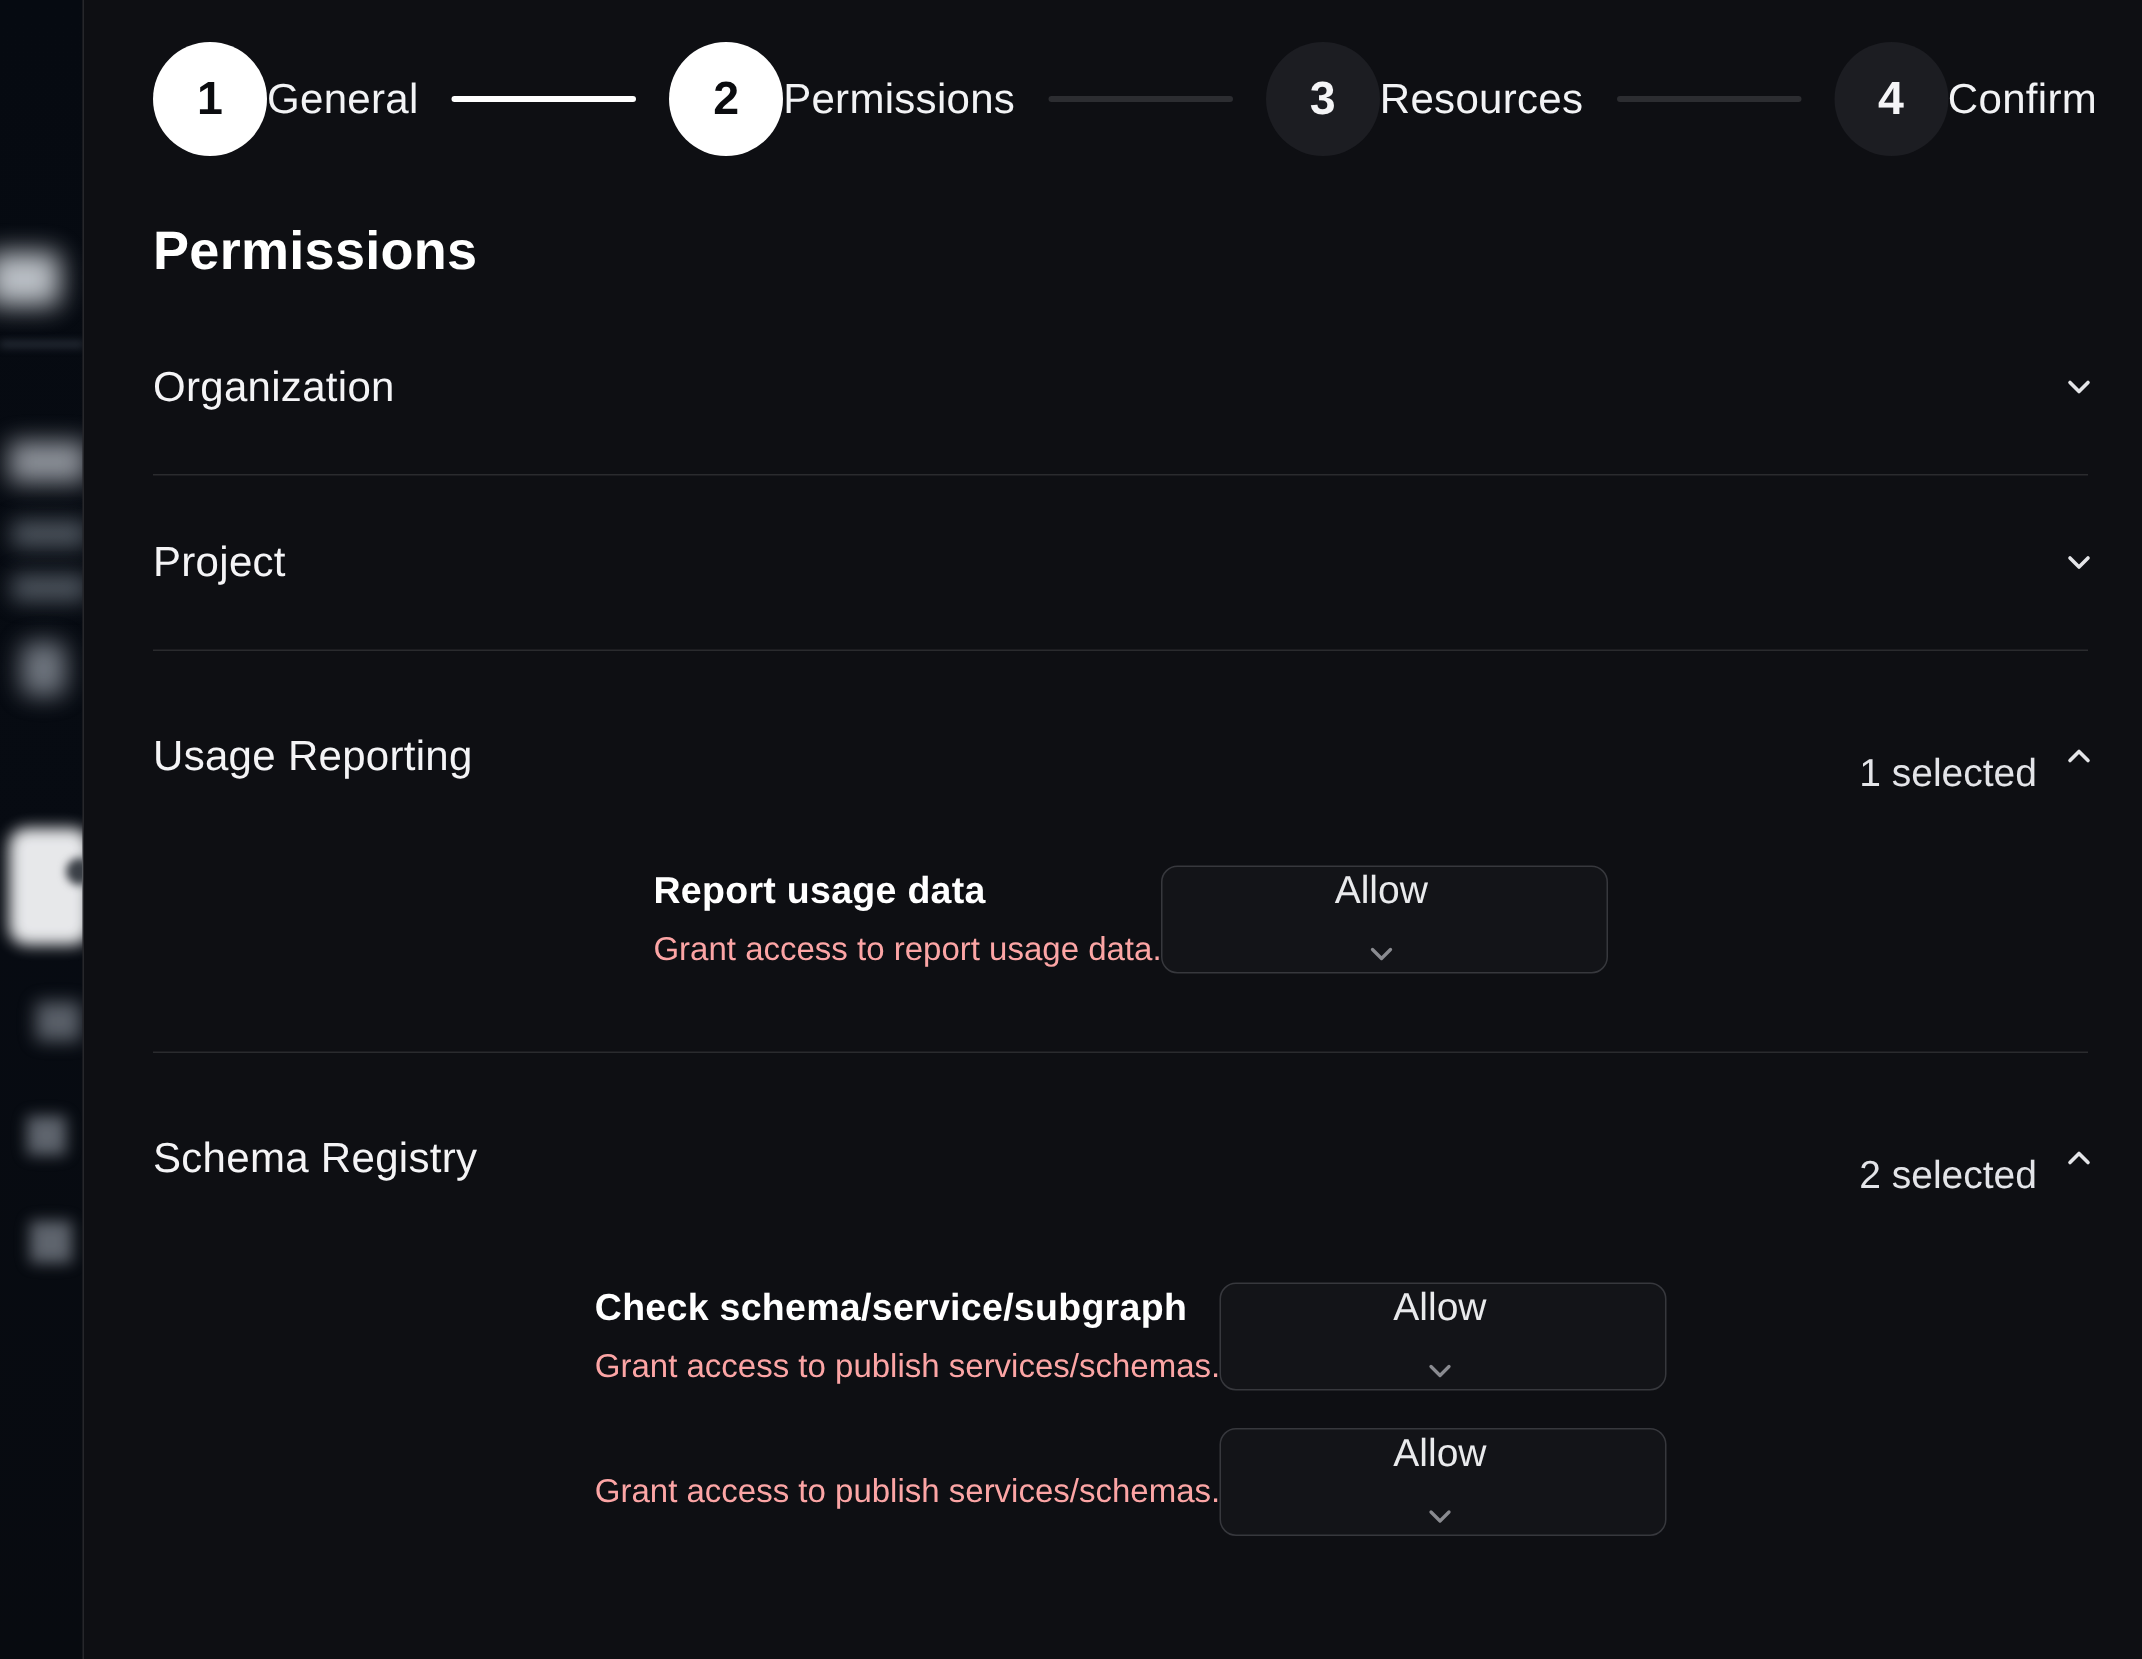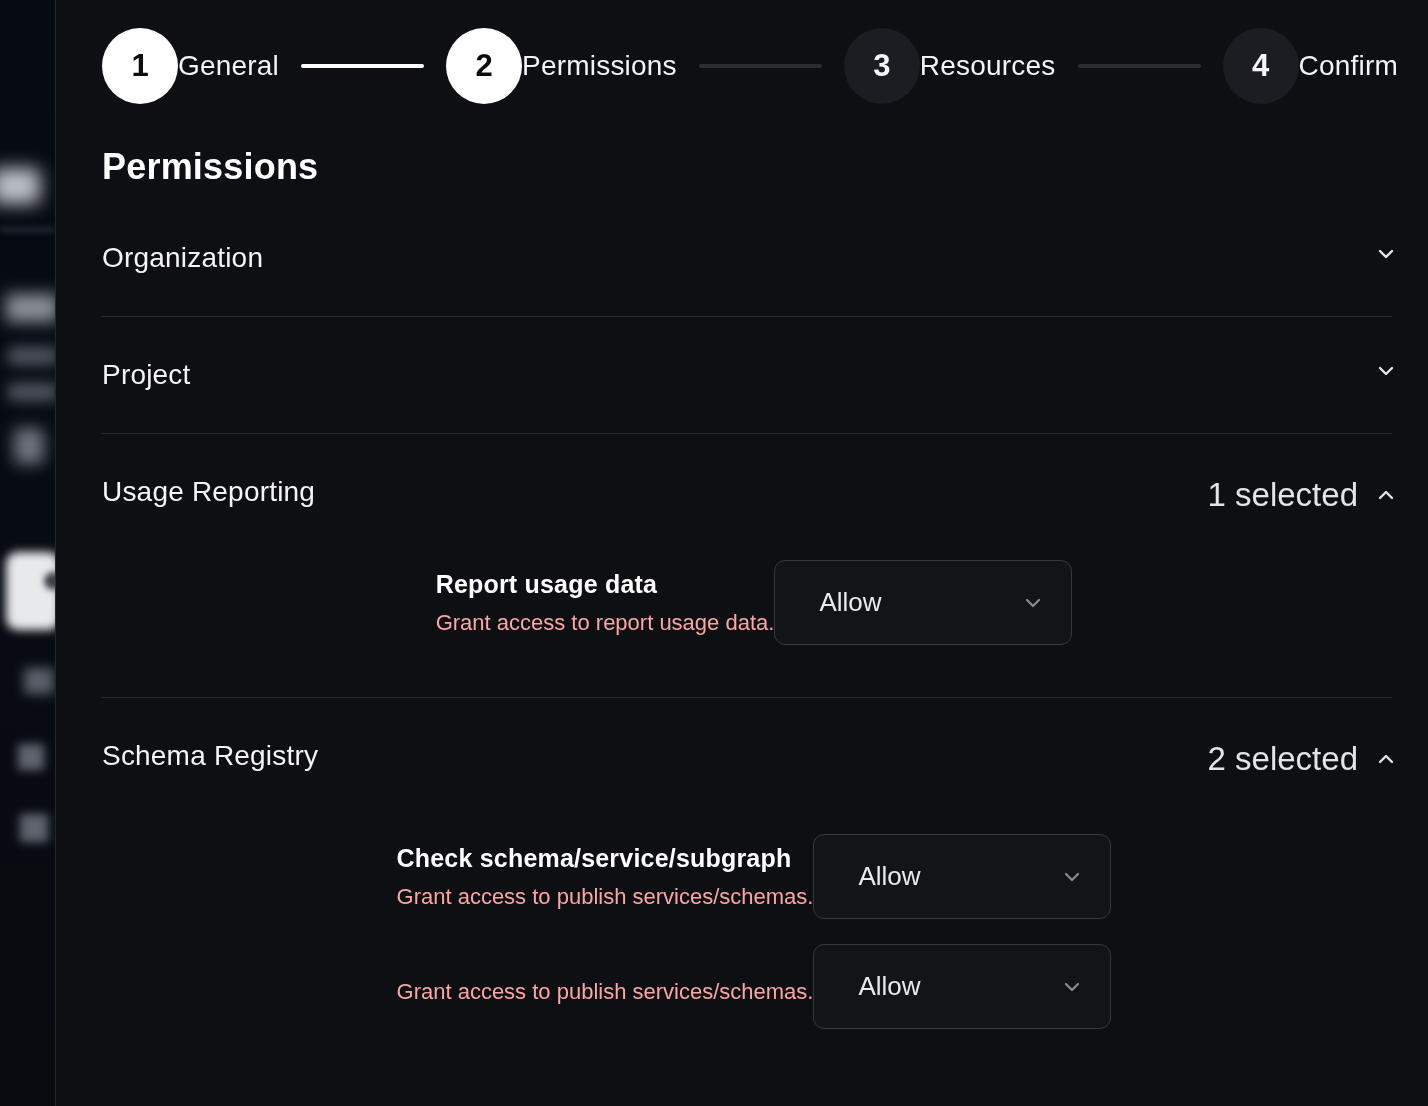--- a/index.html
+++ b/index.html
@@ -55,52 +55,53 @@
   .step-label { font-size: 28px; font-weight: 500; color: #f2f3f5; letter-spacing: .2px; }
   .connector { flex: 1 1 0; height: 4px; border-radius: 2px; margin: 0 22px; }
   .connector.done { background: #ffffff; }
   .connector.todo { background: #2c2d31; }
 
   
   h1.page-title { margin: 42px 0 12px; font-size: 36px; font-weight: 700; color: #ffffff; letter-spacing: .2px; }
 
   
   .section-header {
-    display: flex; align-items: flex-start; justify-content: space-between;
+    display: flex; align-items: center; justify-content: space-between;
     padding: 42px 0;
     cursor: pointer;
   }
   .section-title { font-size: 28px; font-weight: 500; color: #f4f4f6; letter-spacing: .2px; }
   .section-right { display: flex; align-items: center; gap: 16px; }
-  .selected-count { font-size: 33px; font-weight: 500; color: #e3e4e8; }
+  .selected-count { font-size: 26px; font-weight: 500; color: #e3e4e8; margin-top: 24px; }
   .divider { height: 1px; background: #2a2b2e; margin-right: 6px; }
 
   .chev { display: inline-flex; flex: 0 0 auto; }
   .chev svg { display: block; }
 
   
   .perm-item {
     display: flex; align-items: center; justify-content: center;
   }
   .perm-item.first { margin-top: 4px; }
   .perm-item.stack-first { margin-top: 14px; }
   .perm-item.stack { margin-top: 25px; }
   .perm-text { padding-left: 18px; }
   .perm-title { font-size: 25px; font-weight: 700; color: #ffffff; letter-spacing: .2px; }
   .perm-desc { margin-top: 11px; font-size: 22px; color: #fca5a5; }
 
   .select-control {
-    width: 298px; height: 85px;
+    width: 298px; height: 72px;
     background: #131418;
     border: 1.5px solid #37383d;
     border-radius: 11px;
     display: flex; align-items: center; justify-content: space-between;
-    padding: 0 26px 0 44px;
+    padding: 0 26px 0 21px;
     margin-right: 10px;
     cursor: pointer;
+    flex-direction: column;
   }
   .select-value { font-size: 26px; color: #e9eaec; }
 
   .pad-after-item { padding-bottom: 52px; }
 </style>
 </head>
 <body>
 
 <div class="app">
 

